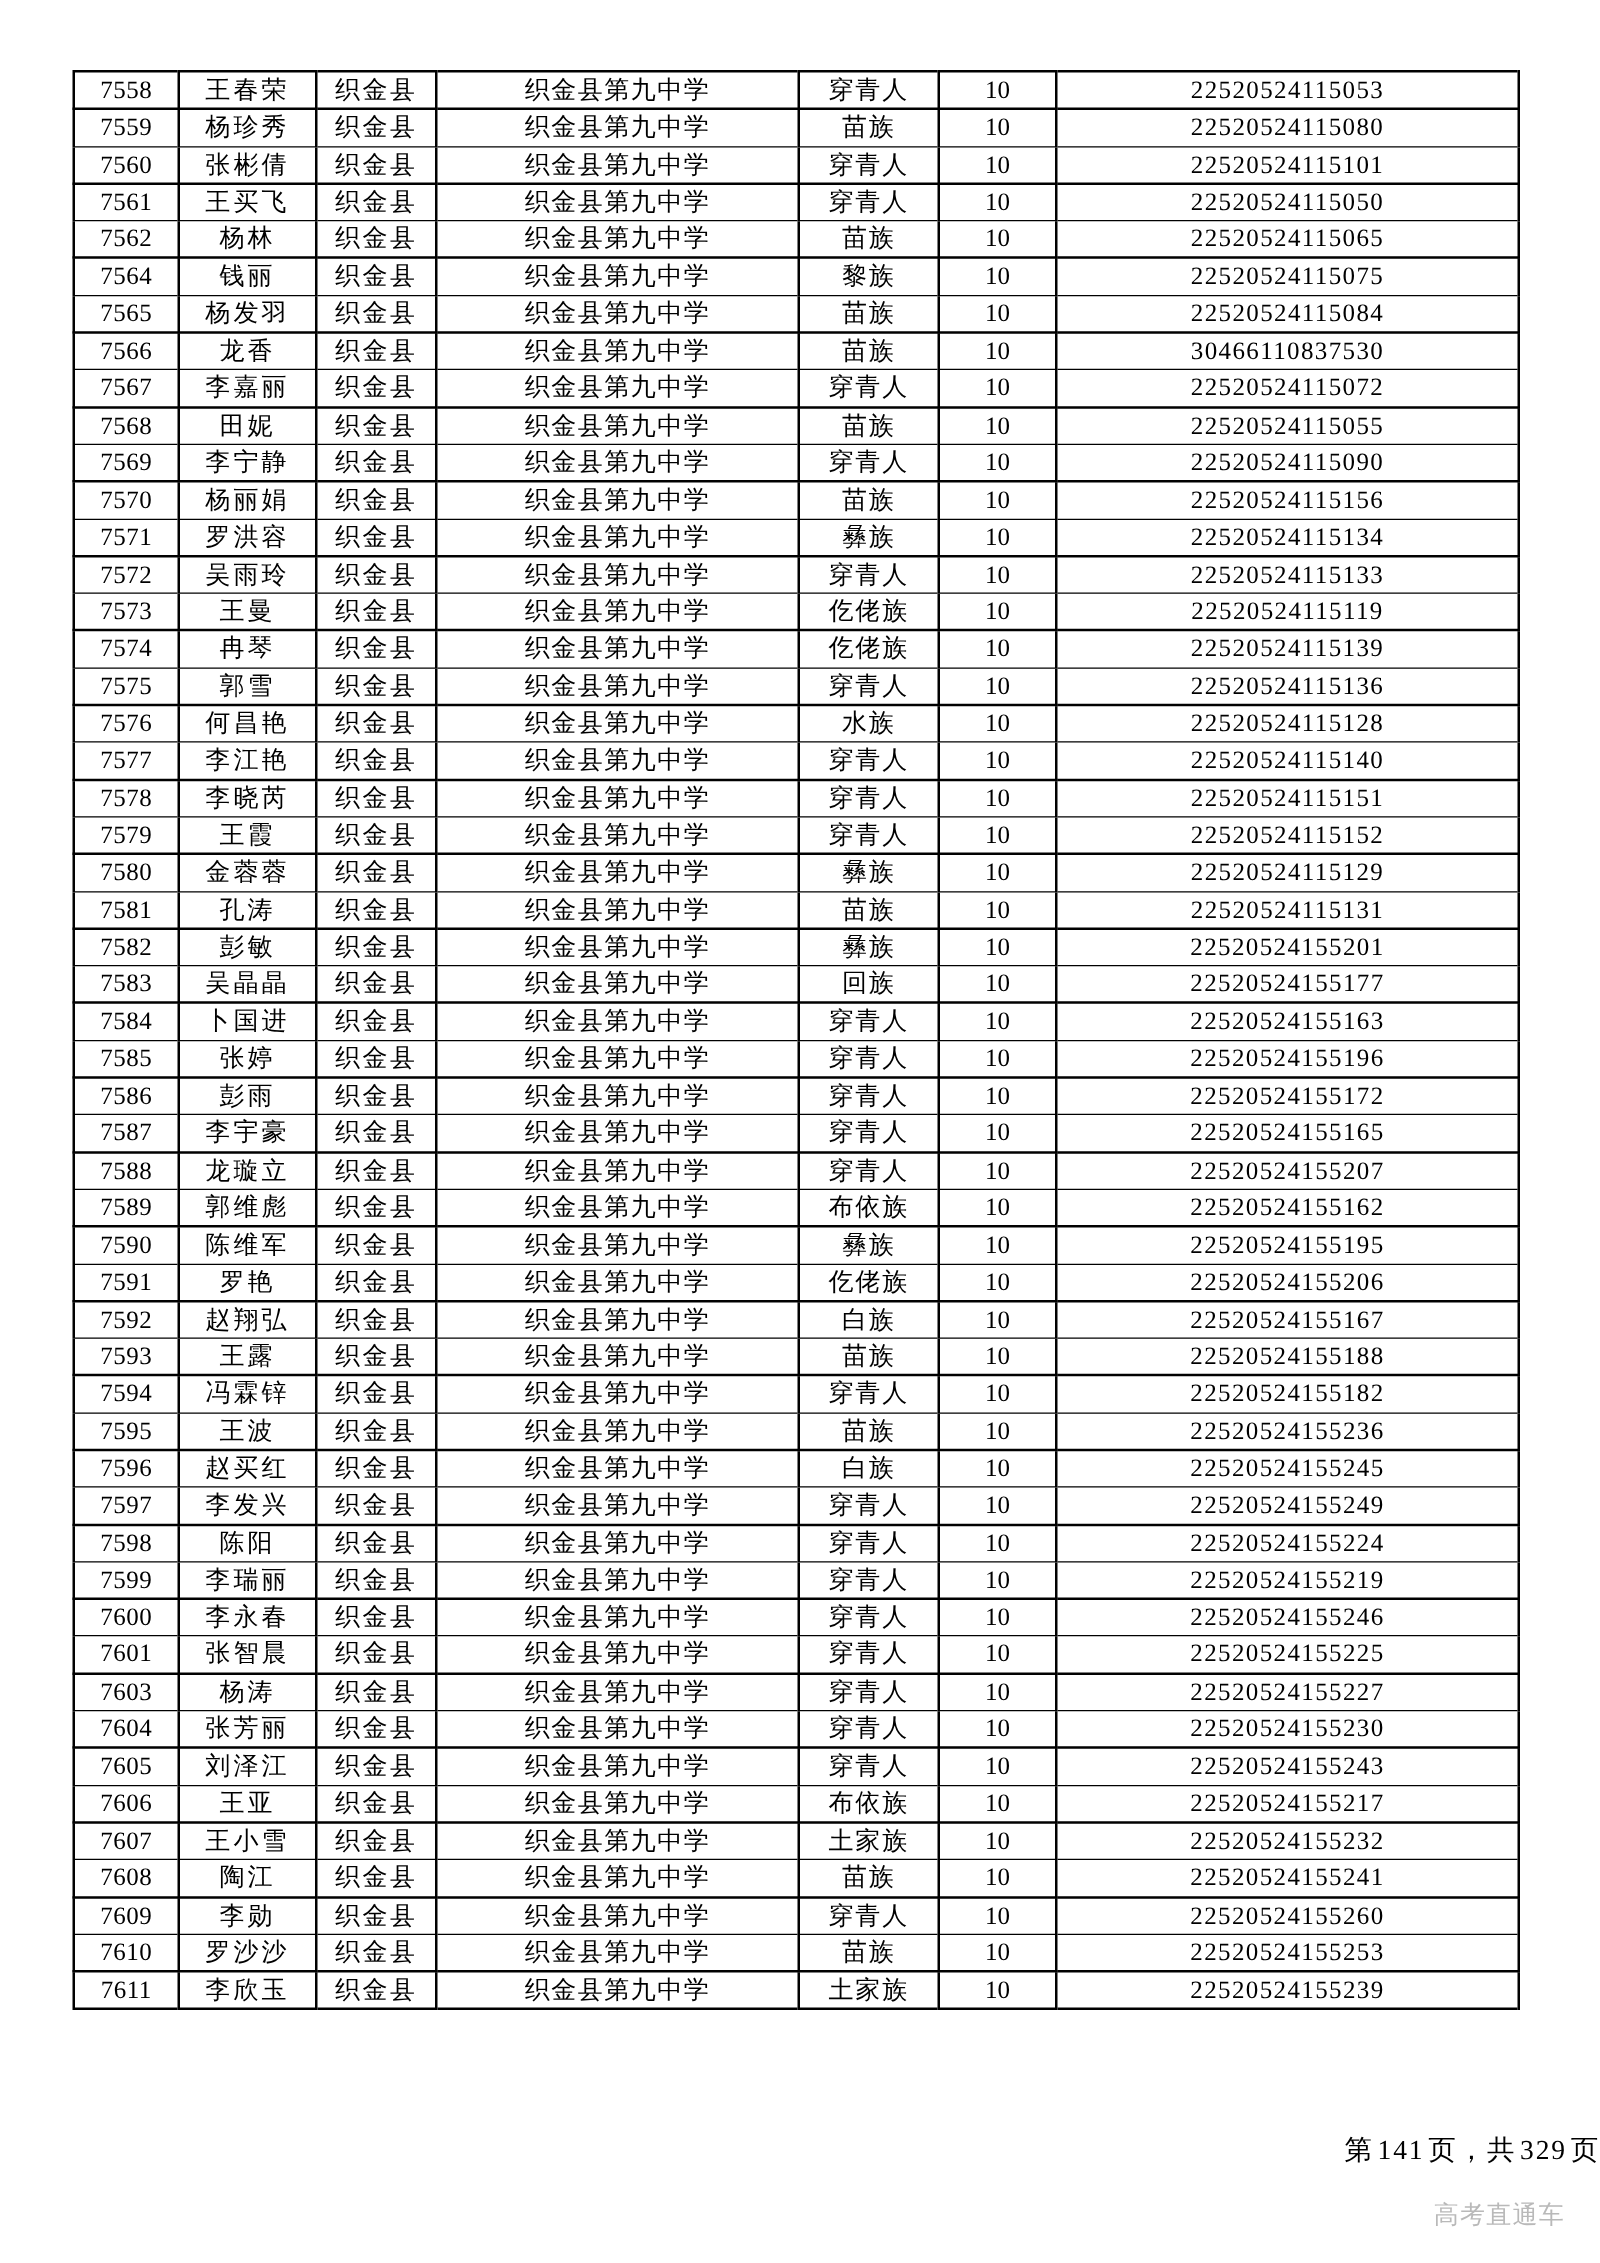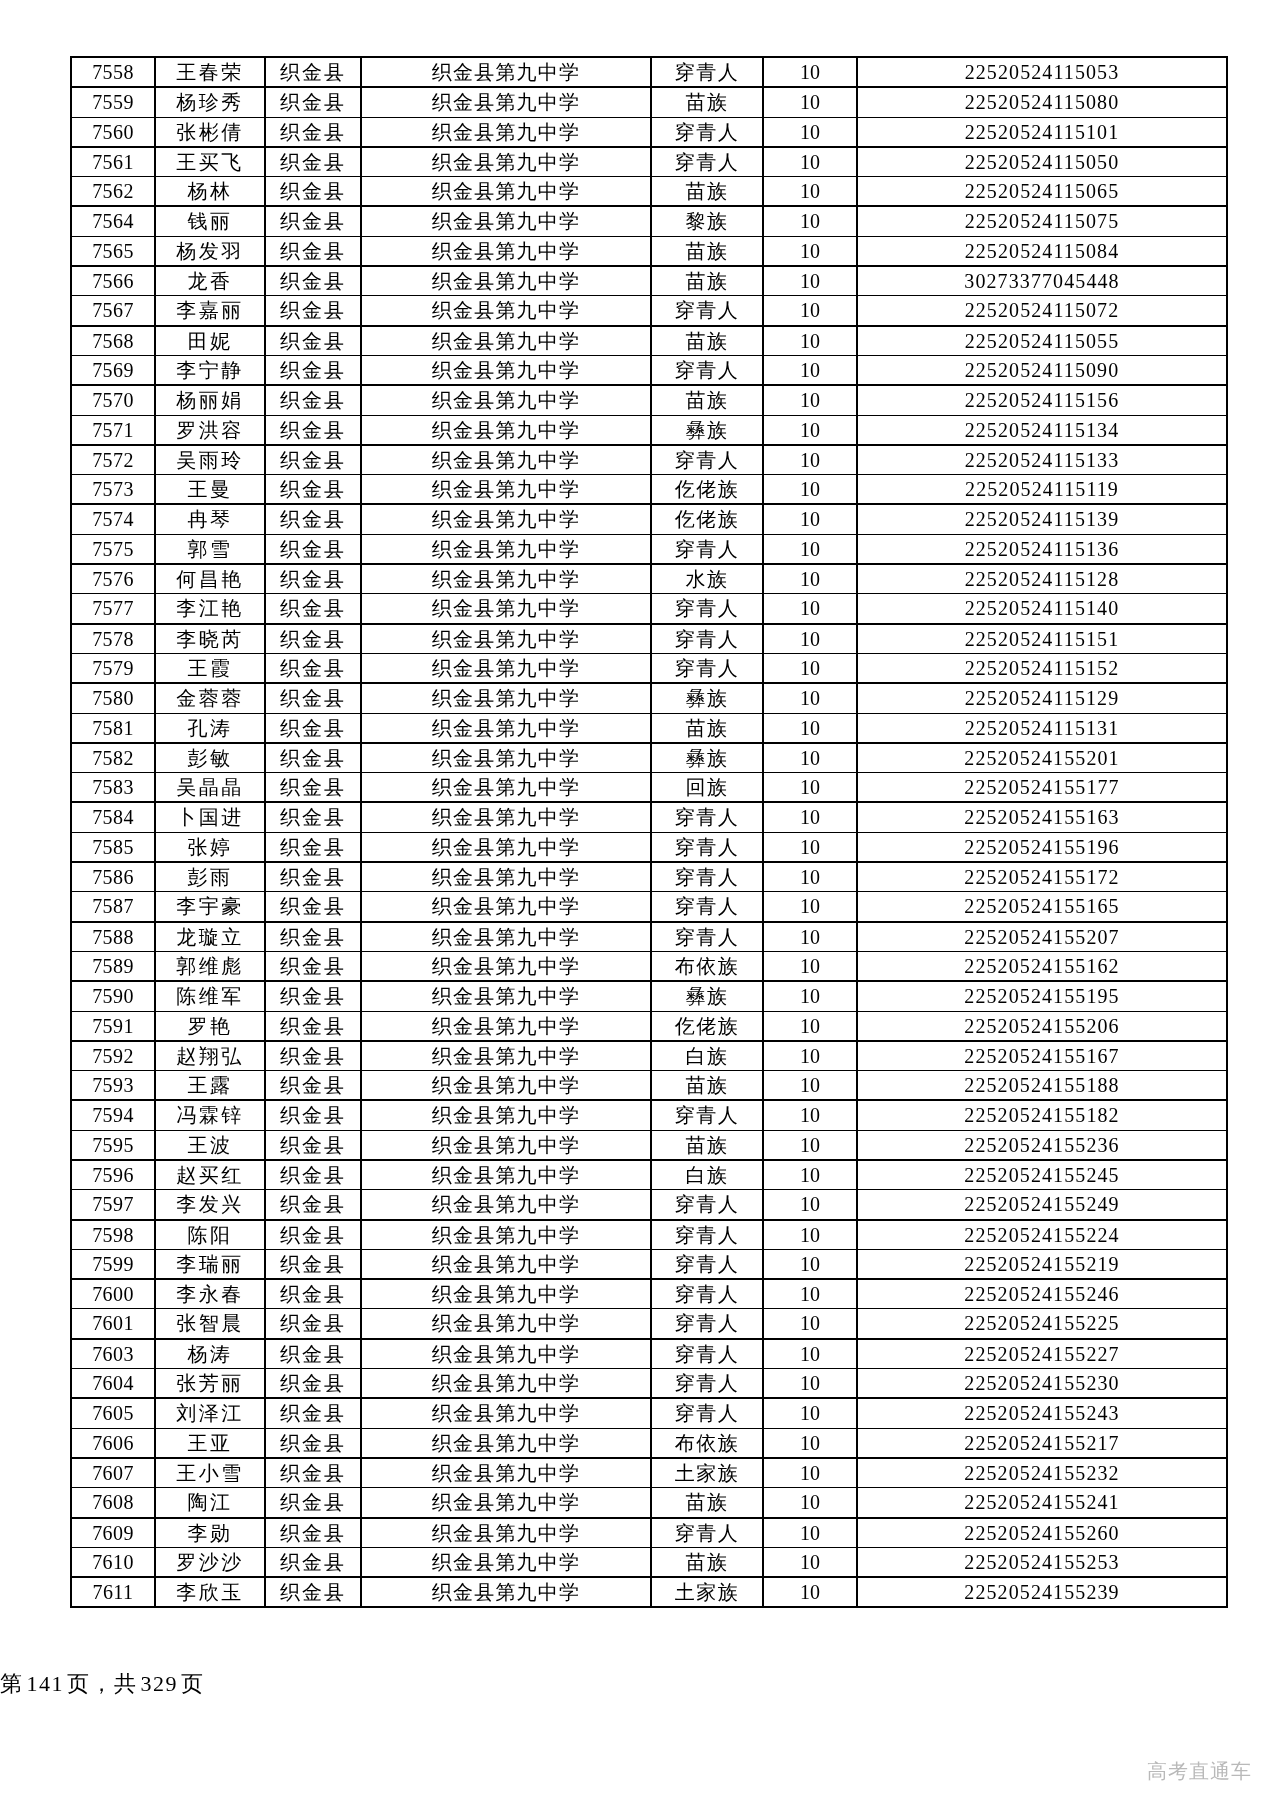--- a/index.html
+++ b/index.html
@@ -19,21 +19,21 @@
   .page {
     position: absolute;
     left: 0;
     top: 0;
     width: 1280px;
     height: 1810px;
   }
 
   .table-wrap {
     position: absolute;
-    left: 70px;
+    left: 58px;
     top: 56px;
     width: 927px;
   }
 
   table.roster {
     border-collapse: collapse;
     table-layout: fixed;
     width: 1156px;
     border-top: 2.6px solid #000;
     border-bottom: 2.6px solid #000;
@@ -75,23 +75,23 @@
   td.name   { font-size: 21px; letter-spacing: 2.5px; }
   td.county { font-size: 20px; letter-spacing: 2px; }
   td.school { font-size: 20px; letter-spacing: 1.2px; }
   td.ethnic { font-size: 20px; letter-spacing: 1.5px; border-radius: 15px; }
   td.score  { font-size: 21px; margin-left: 12px; }
   td.idnum  { font-size: 21px; letter-spacing: 1.1px; }
 
   .footer {
     position: absolute;
     left: 0;
-    top: 1669px;
+    top: 1705px;
     width: 1280px;
-    text-align: left;
+    text-align: right;
     font-size: 22px;
     letter-spacing: 1.5px;
   }
   .footer .pg-num { padding: 0 3px; }
 
   .watermark {
     position: absolute;
     right: 28px;
     top: 1758px;
     font-size: 20px;
@@ -180,21 +180,21 @@
             <td class="score">10</td>
             <td class="idnum">22520524115084</td>
           </tr>
           <tr>
             <td class="seq">7566</td>
             <td class="name">龙香</td>
             <td class="county">织金县</td>
             <td class="school">织金县第九中学</td>
             <td class="ethnic">苗族</td>
             <td class="score">10</td>
-            <td class="idnum">30273377045448</td>
+            <td class="idnum">30466110837530</td>
           </tr>
           <tr>
             <td class="seq">7567</td>
             <td class="name">李嘉丽</td>
             <td class="county">织金县</td>
             <td class="school">织金县第九中学</td>
             <td class="ethnic">穿青人</td>
             <td class="score">10</td>
             <td class="idnum">22520524115072</td>
           </tr>

